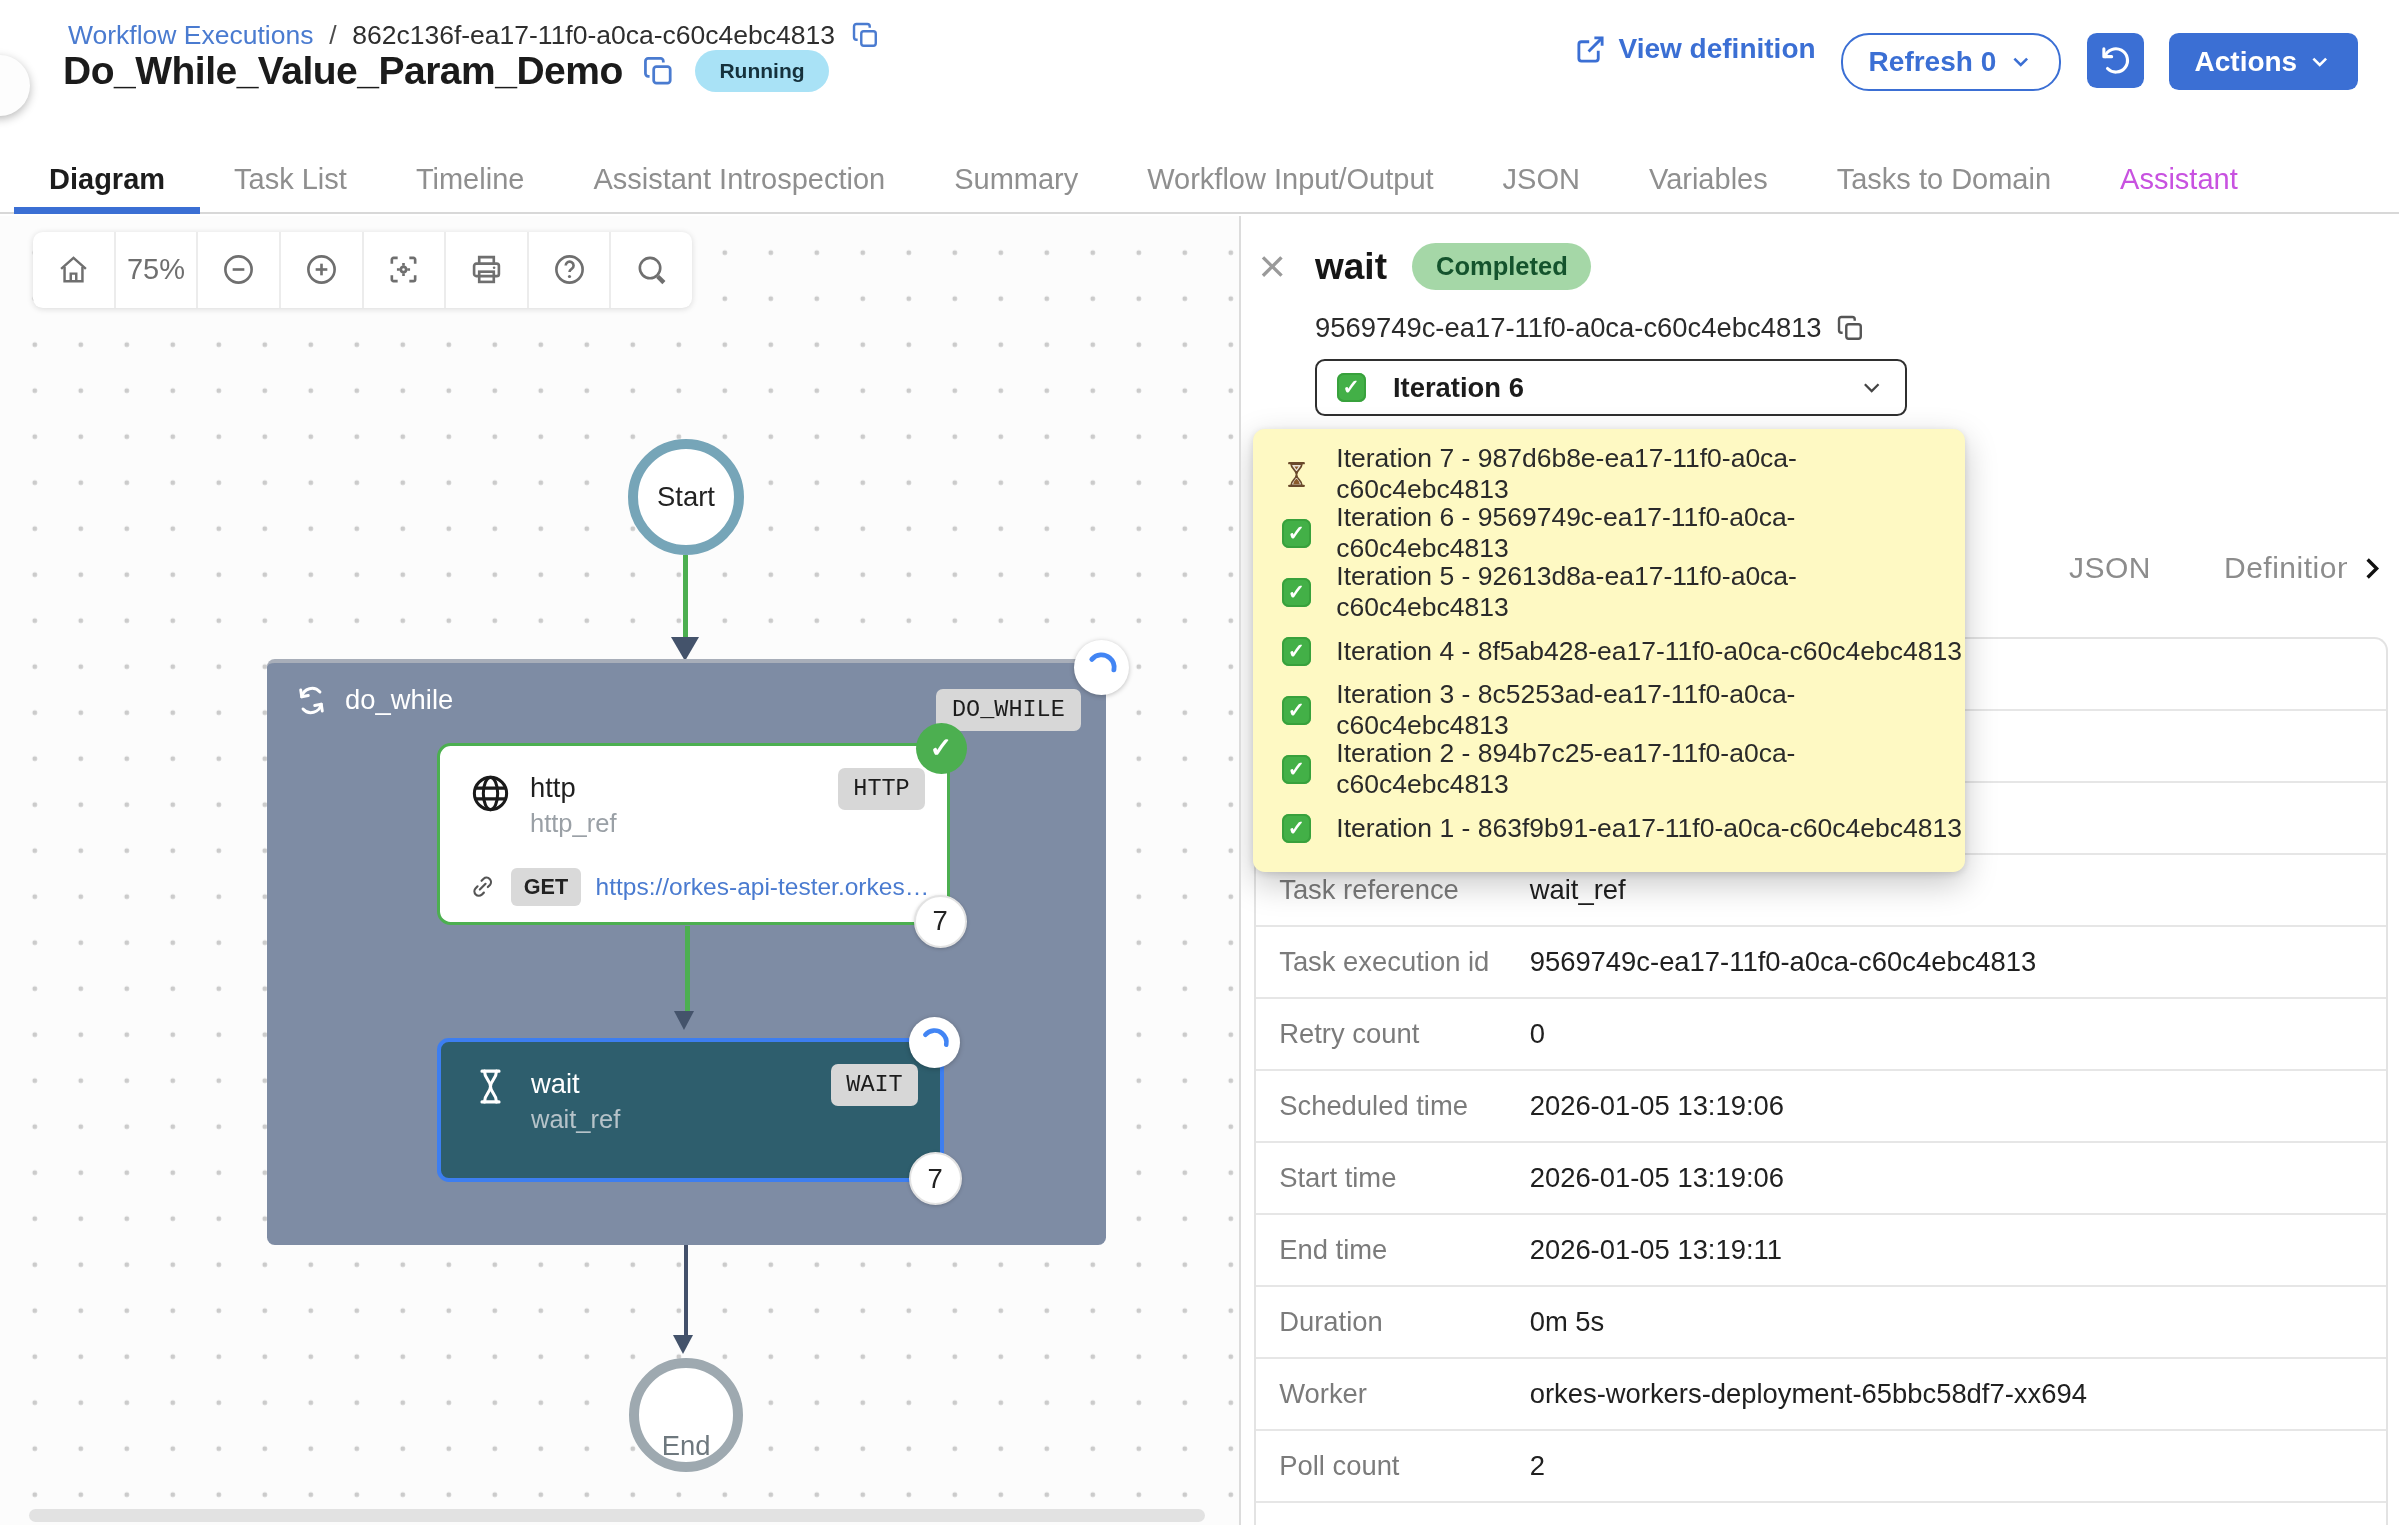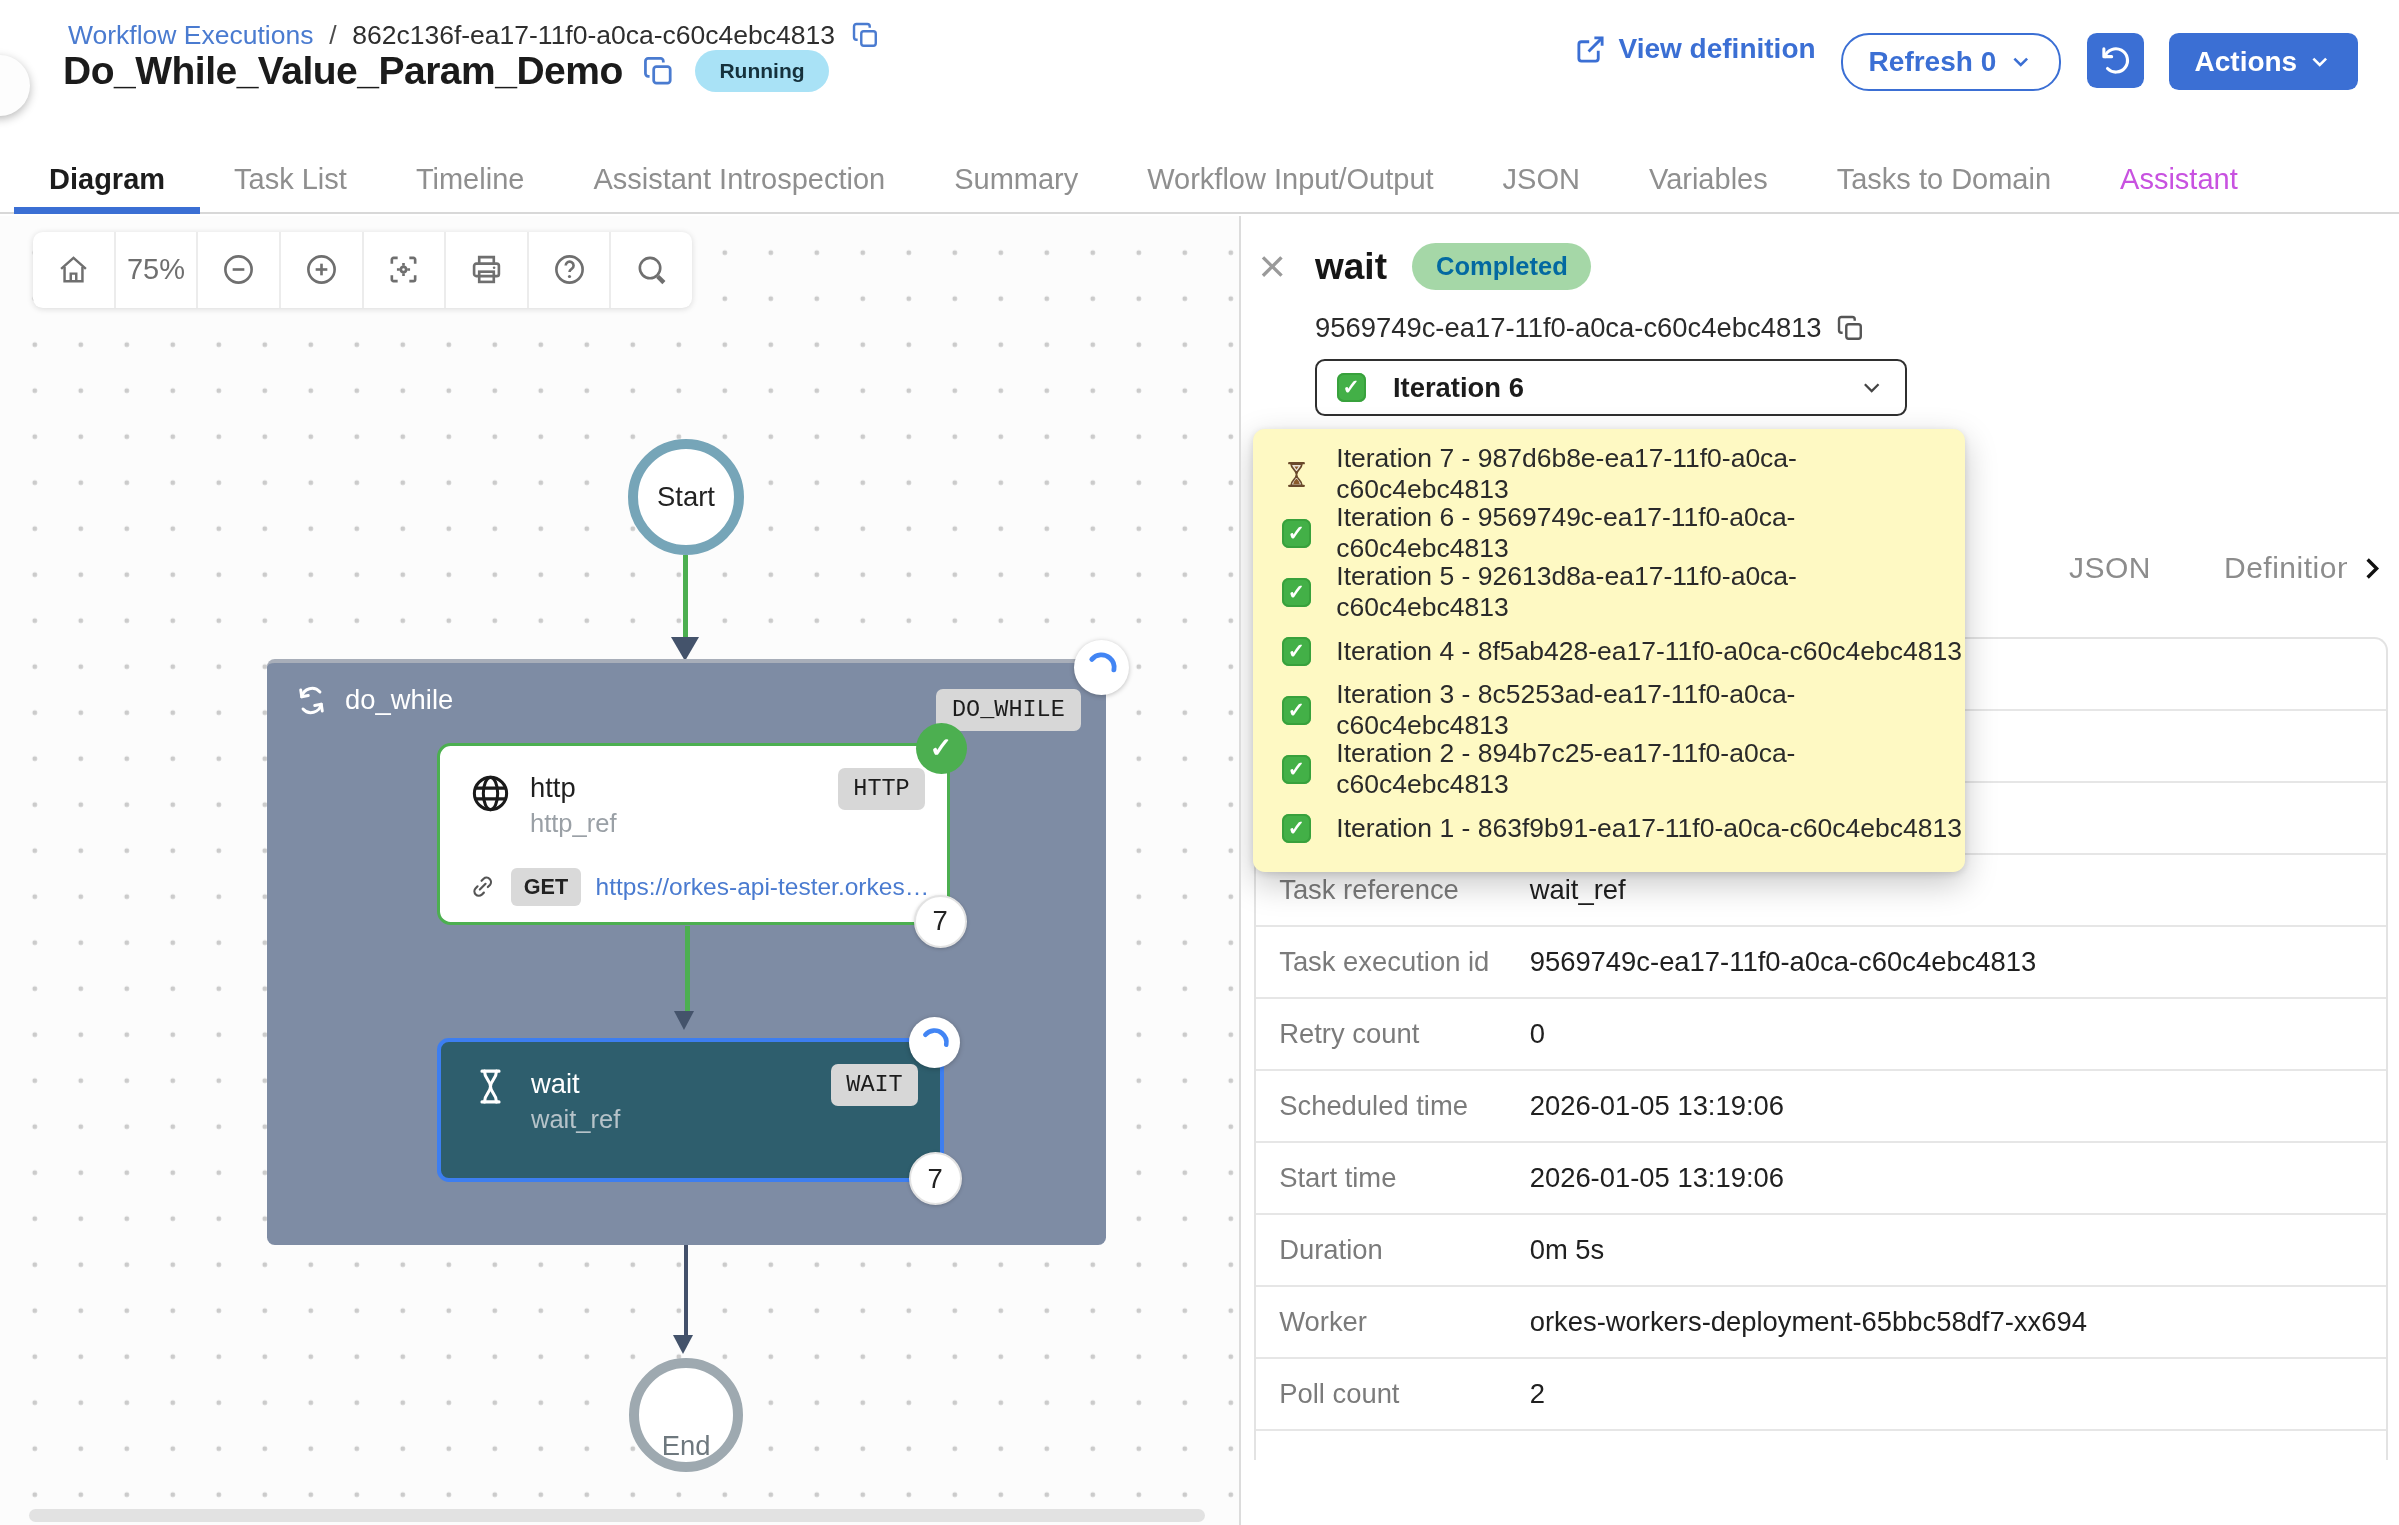--- a/index.html
+++ b/index.html
@@ -94,21 +94,21 @@
   .wait-node .node-ref { color:#b6c3c9; }
 
   .dg-hscroll { position:absolute; left:29px; bottom:2.9px; width:1176px; height:12.7px; background:#e2e2e2;
     border-radius:6.9px; cursor:pointer; }
 
   
   .panel { position:absolute; left:1241px; top:216px; width:1159px; height:1309px; background:#fff; overflow:hidden; }
   .panel-close { position:absolute; left:17.6px; top:25.5px; font-size:47px; color:#9a9a9a; cursor:pointer; line-height:1; }
   .panel-title-row { position:absolute; left:74px; top:27.4px; display:flex; align-items:center; gap:25.5px; }
   .panel-task-name { font-size:37px; font-weight:700; color:#161616; }
-  .completed-pill { background:#a5d7a7; color:#0369a1; font-size:25.5px; padding:8.8px 23.5px; }
+  .completed-pill { background:#a5d7a7; color:#14532d; font-size:25.5px; padding:8.8px 23.5px; }
   .panel-id-row { position:absolute; left:74px; top:96px; display:flex; align-items:center; gap:14.7px; }
   .panel-id { font-size:27.4px; color:#2b2b2b; }
   .panel-id-row .copy-icon { color:#555; cursor:pointer; }
   .iter-select { position:absolute; left:74px; top:143px; width:592px; height:57px; border:2.9px solid #2f2f2f;
     border-radius:9.8px; background:#fff; display:flex; align-items:center; gap:27.4px; padding:0 19.6px;
     cursor:pointer; z-index:6; }
   .iter-select .sel-label { font-size:27.4px; font-weight:600; color:#1c1c1c; flex:1; }
   .subtabs { position:absolute; left:0; top:335px; width:1159px; height:39px; }
   .subtab { position:absolute; font-size:30px; color:#8c8c8c; letter-spacing:0.5px; cursor:pointer; }
   .subtab.json { left:828px; }
@@ -437,20 +437,24 @@
       </div>
       <div class="drow">
         <span class="dlabel">Scheduled time</span>
         <span class="dvalue">2026-01-05 13:19:06</span>
       </div>
       <div class="drow">
         <span class="dlabel">Start time</span>
         <span class="dvalue">2026-01-05 13:19:06</span>
       </div>
       <div class="drow">
+        <span class="dlabel">End time</span>
+        <span class="dvalue">2026-01-05 13:19:11</span>
+      </div>
+      <div class="drow">
         <span class="dlabel">Duration</span>
         <span class="dvalue">0m 5s</span>
       </div>
       <div class="drow">
         <span class="dlabel">Worker</span>
         <span class="dvalue">orkes-workers-deployment-65bbc58df7-xx694</span>
       </div>
       <div class="drow">
         <span class="dlabel">Poll count</span>
         <span class="dvalue">2</span>

